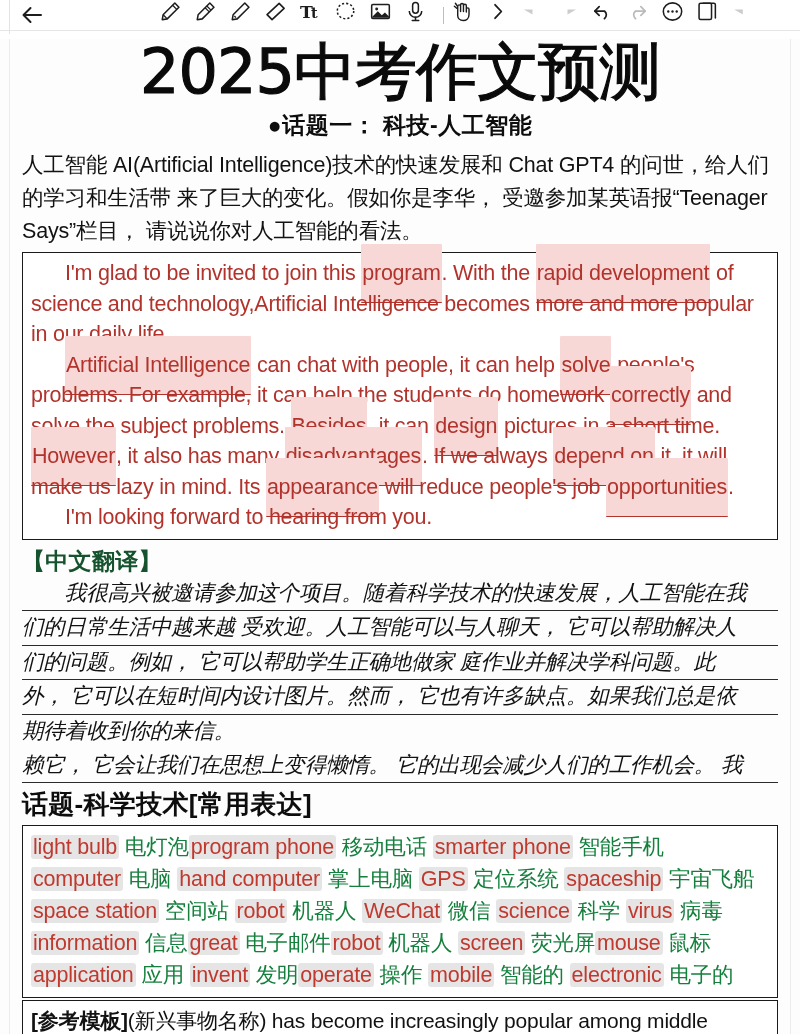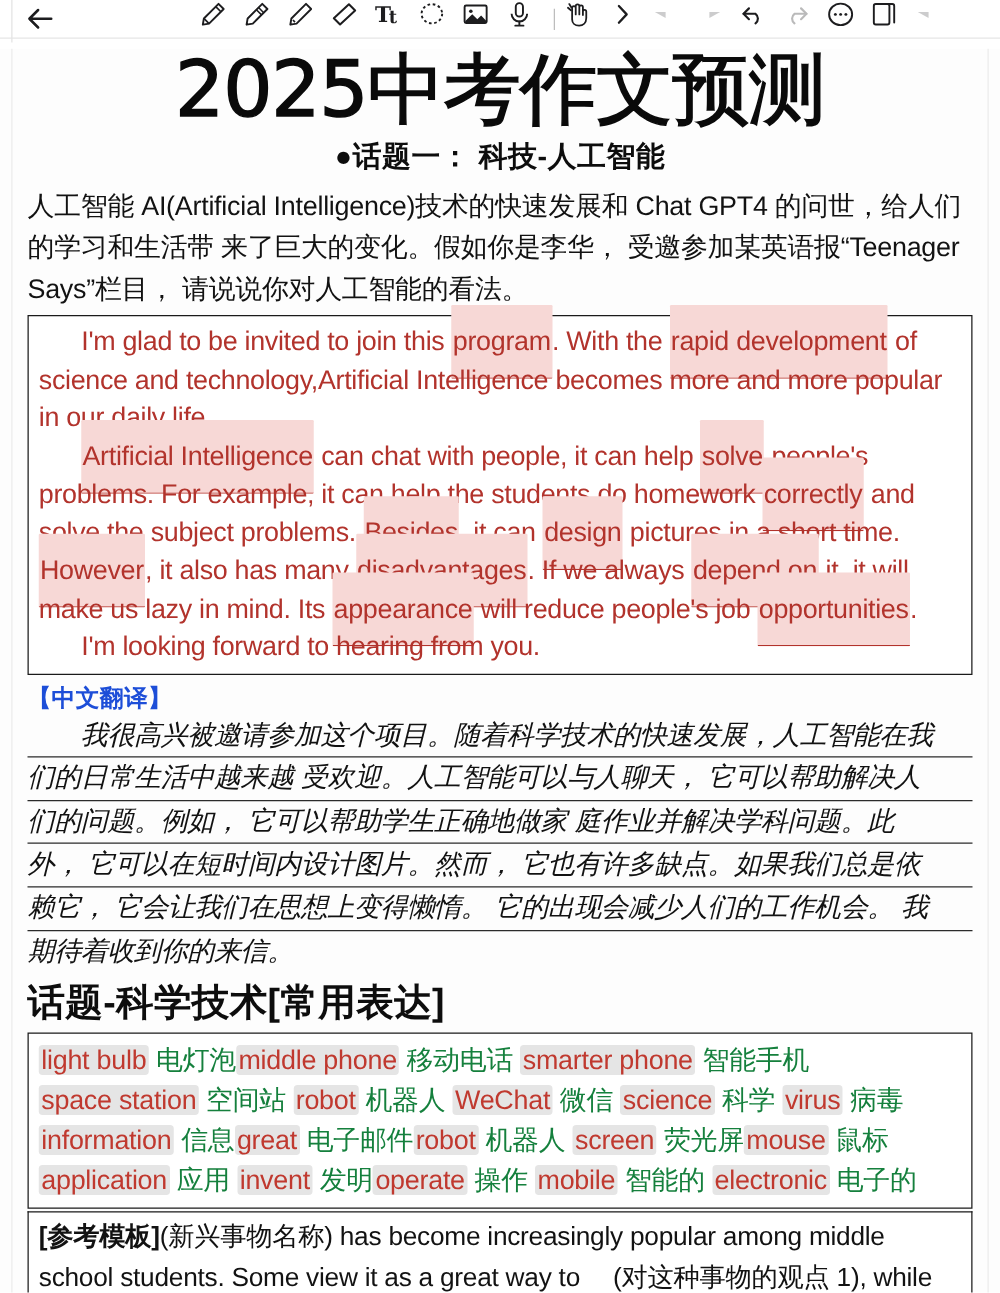--- a/index.html
+++ b/index.html
@@ -99,43 +99,43 @@
   .hl {
     background: #f7d8d6;
     border-bottom: 1.6px solid #b2332c;
     padding: 17px 1px;
     border-radius: 1px;
   }
 
   
   .cn-head {
     font-weight: 700;
-    font-size: 19px;
-    color: #1d4ed8;
+    font-size: 23px;
+    color: #14532d;
     margin: 6px 0 0 0;
     letter-spacing: .3px;
   }
   .cn-body {
     font-size: 21.5px;
     line-height: 33.6px;
     color: #121212;
     letter-spacing: -.2px;
     margin: 0;
   }
   .cn-body .ruled {
     display: block;
     border-bottom: 1.4px solid #2b2b2b;
     font-style: italic;
   }
   .cn-body .last { border-bottom: none; }
 
   
   .vocab-head {
     font-weight: 700;
-    font-size: 30px;
+    font-size: 26px;
     color: #0d0d0d;
     margin: 4px 0 2px 0;
     letter-spacing: .3px;
   }
   .vocab {
     color: #c0392f;
     font-size: 21.5px;
     line-height: 32px;
     letter-spacing: -.2px;
   }
@@ -300,28 +300,29 @@
         <p>I'm looking forward to hearing  from you.</p>
       </div>
     </div>
 
     <div class="cn-head">【中文翻译】</div>
     <div class="cn-body">
       <span class="ruled">　　我很高兴被邀请参加这个项目。随着科学技术的快速发展，人工智能在我</span>
       <span class="ruled">们的日常生活中越来越 受欢迎。人工智能可以与人聊天， 它可以帮助解决人</span>
       <span class="ruled">们的问题。例如， 它可以帮助学生正确地做家 庭作业并解决学科问题。此</span>
       <span class="ruled">外， 它可以在短时间内设计图片。然而， 它也有许多缺点。如果我们总是依</span>
+      <span class="ruled last">期待着收到你的来信。</span>
       <span class="ruled">赖它， 它会让我们在思想上变得懒惰。 它的出现会减少人们的工作机会。 我</span>
-      <span class="ruled last">期待着收到你的来信。</span>
     </div>
 
     <div class="vocab-head">话题-科学技术[常用表达]</div>
     <div class="bx">
       <div class="vocab" id="vocab-container">
-          <div><span class="en">light bulb</span><span class="cn"> 电灯泡</span><span class="en">middle phone</span><span class="cn"> 移动电话 </span><span class="en">smarter phone</span><span class="cn"> 智能手机</span></div>
+          <div><span class="en">light bulb</span><span class="cn"> 电灯泡</span><span class="en">program phone</span><span class="cn"> 移动电话 </span><span class="en">smarter phone</span><span class="cn"> 智能手机</span></div>
+          <div><span class="en">computer</span><span class="cn"> 电脑 </span><span class="en">hand computer</span><span class="cn"> 掌上电脑 </span><span class="en">GPS</span><span class="cn"> 定位系统 </span><span class="en">spaceship</span><span class="cn"> 宇宙飞船</span></div>
           <div><span class="en">space station</span><span class="cn"> 空间站  </span><span class="en">robot</span><span class="cn"> 机器人  </span><span class="en">WeChat</span><span class="cn"> 微信 </span><span class="en">science</span><span class="cn"> 科学 </span><span class="en">virus</span><span class="cn"> 病毒</span></div>
           <div><span class="en">information</span><span class="cn"> 信息</span><span class="en">great</span><span class="cn"> 电子邮件</span><span class="en">robot</span><span class="cn"> 机器人 </span><span class="en">screen</span><span class="cn"> 荧光屏</span><span class="en">mouse</span><span class="cn"> 鼠标</span></div>
           <div><span class="en">application</span><span class="cn"> 应用 </span><span class="en">invent</span><span class="cn"> 发明</span><span class="en">operate</span><span class="cn"> 操作 </span><span class="en">mobile</span><span class="cn"> 智能的 </span><span class="en">electronic</span><span class="cn"> 电子的</span></div>
         </div>
     </div>
 
     <div class="tplbox">
       <div class="tpl">
         <p><b>[参考模板]</b><span>(新兴事物名称) has become increasingly popular among middle school students. Some view it as a great way to 　(对这种事物的观点 1), while others think_(对这种事物的观点 2).</span></p>
 

